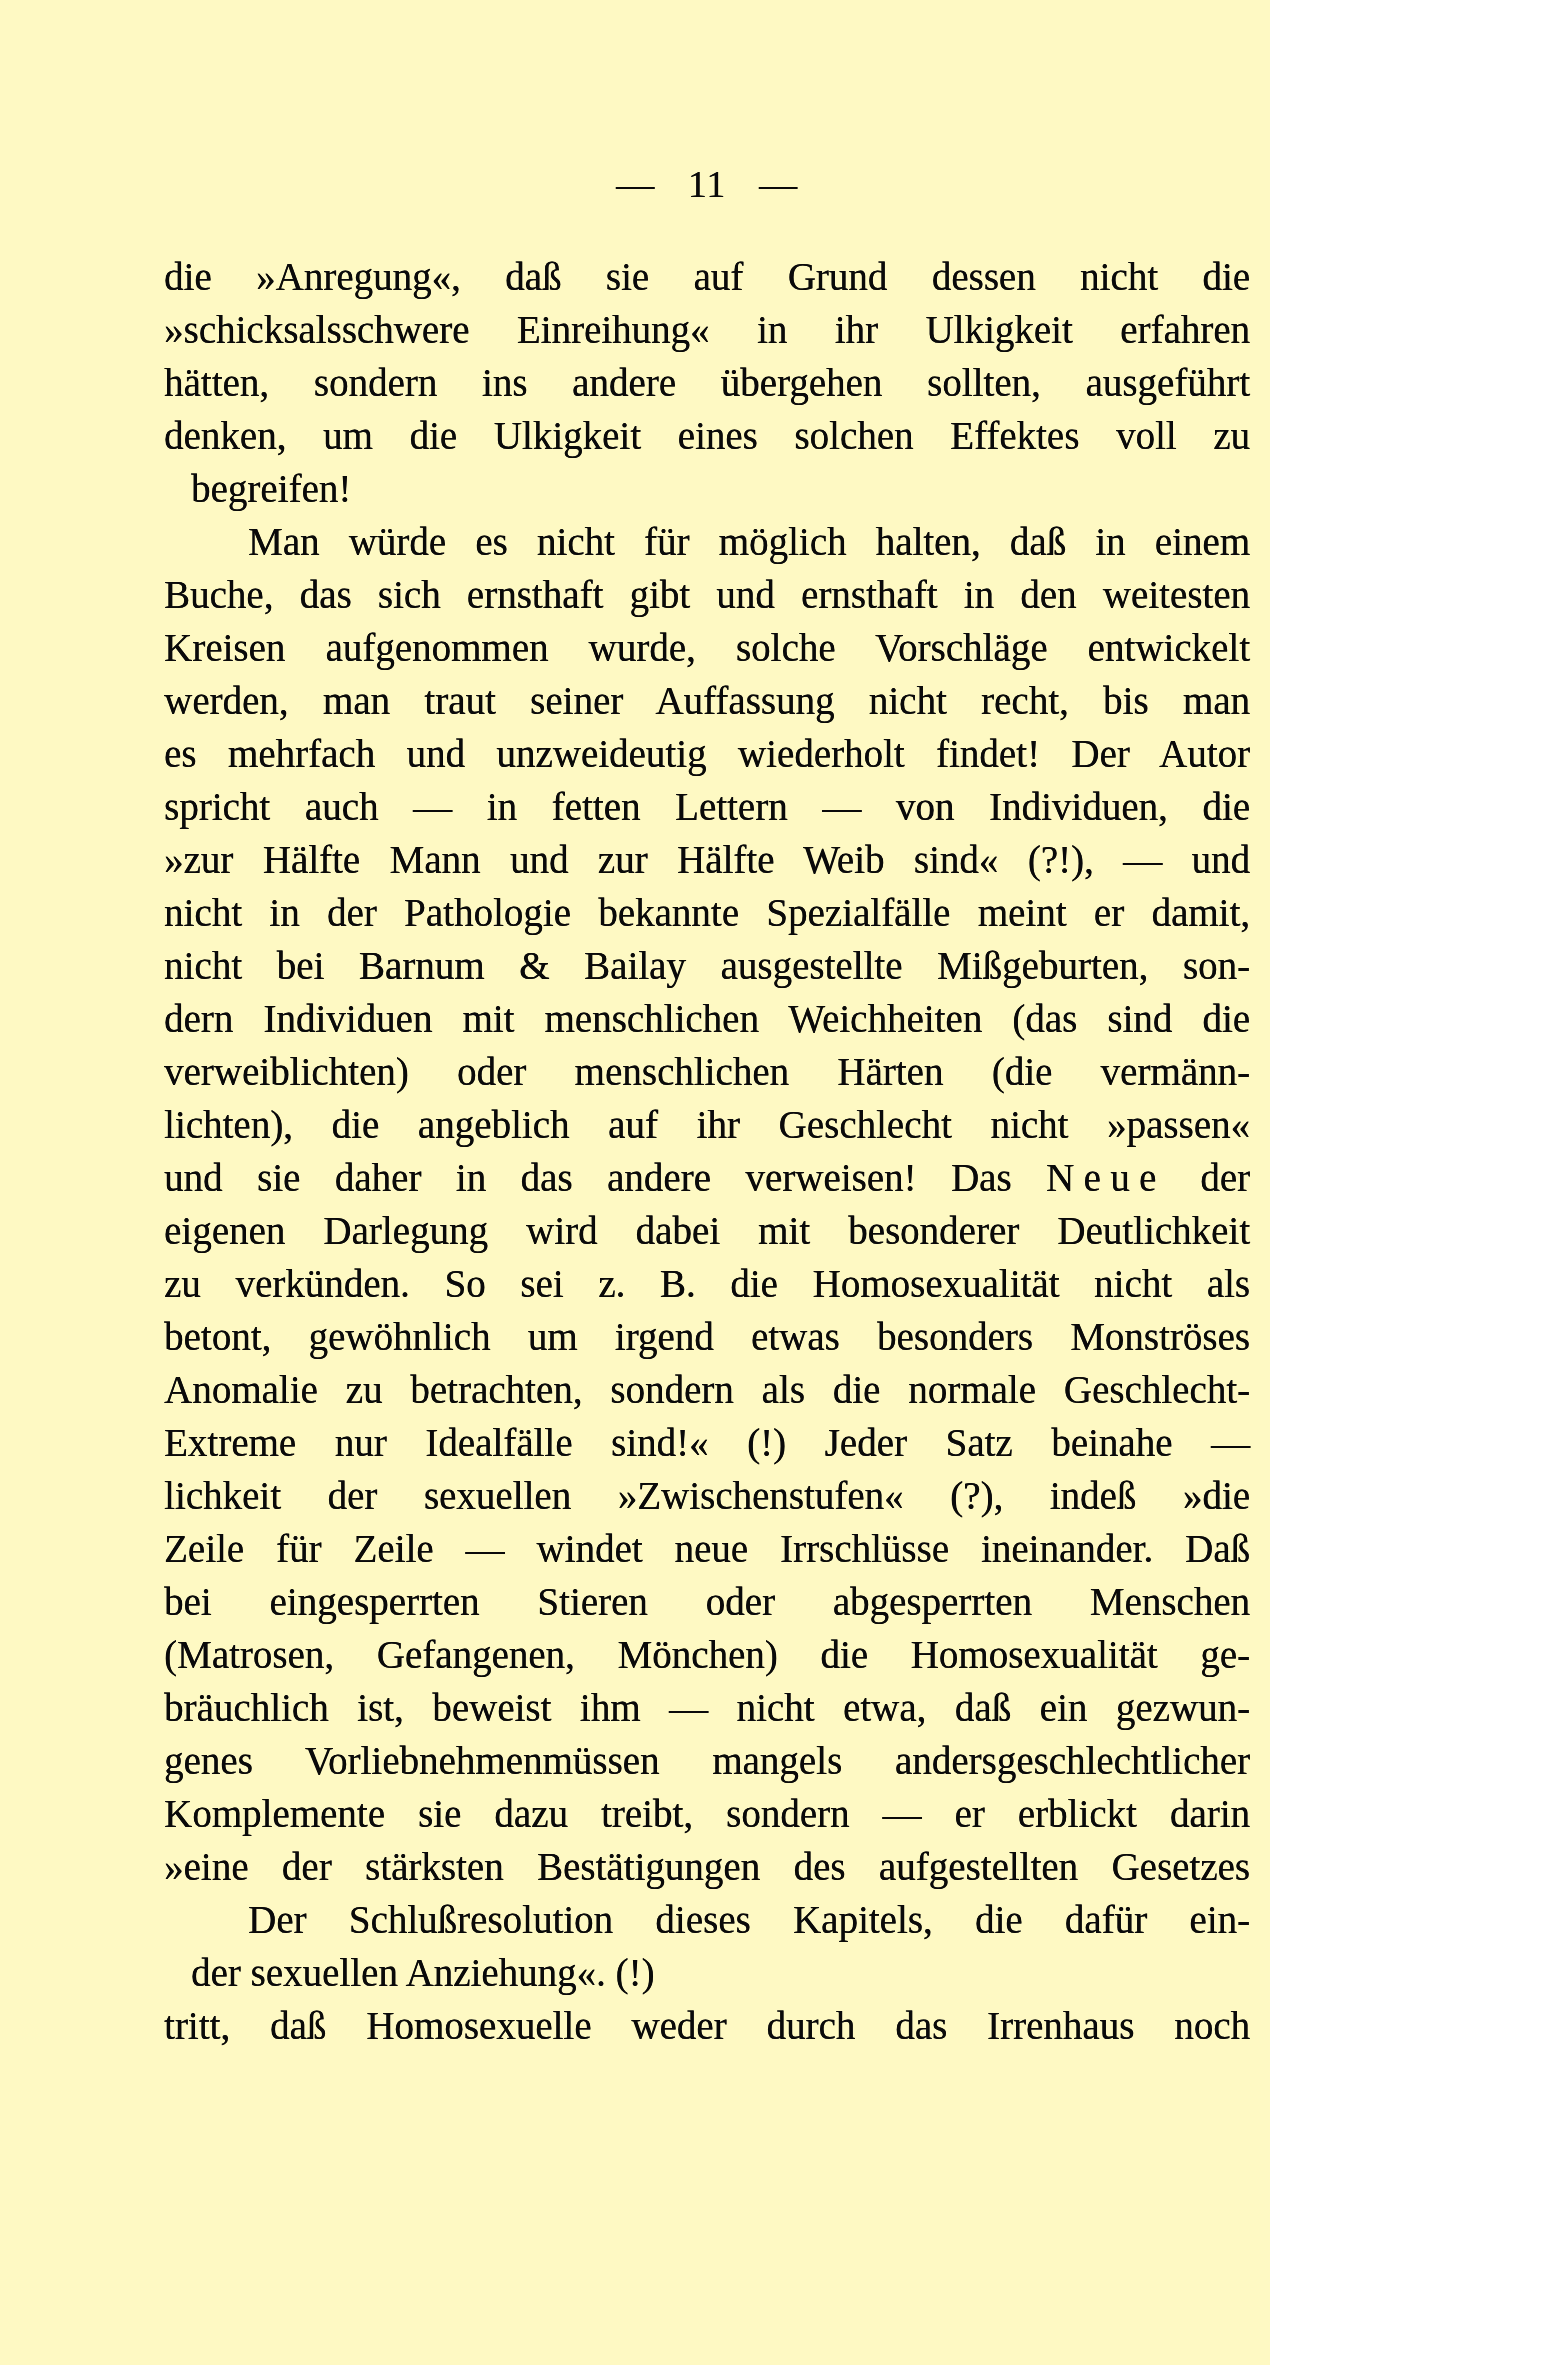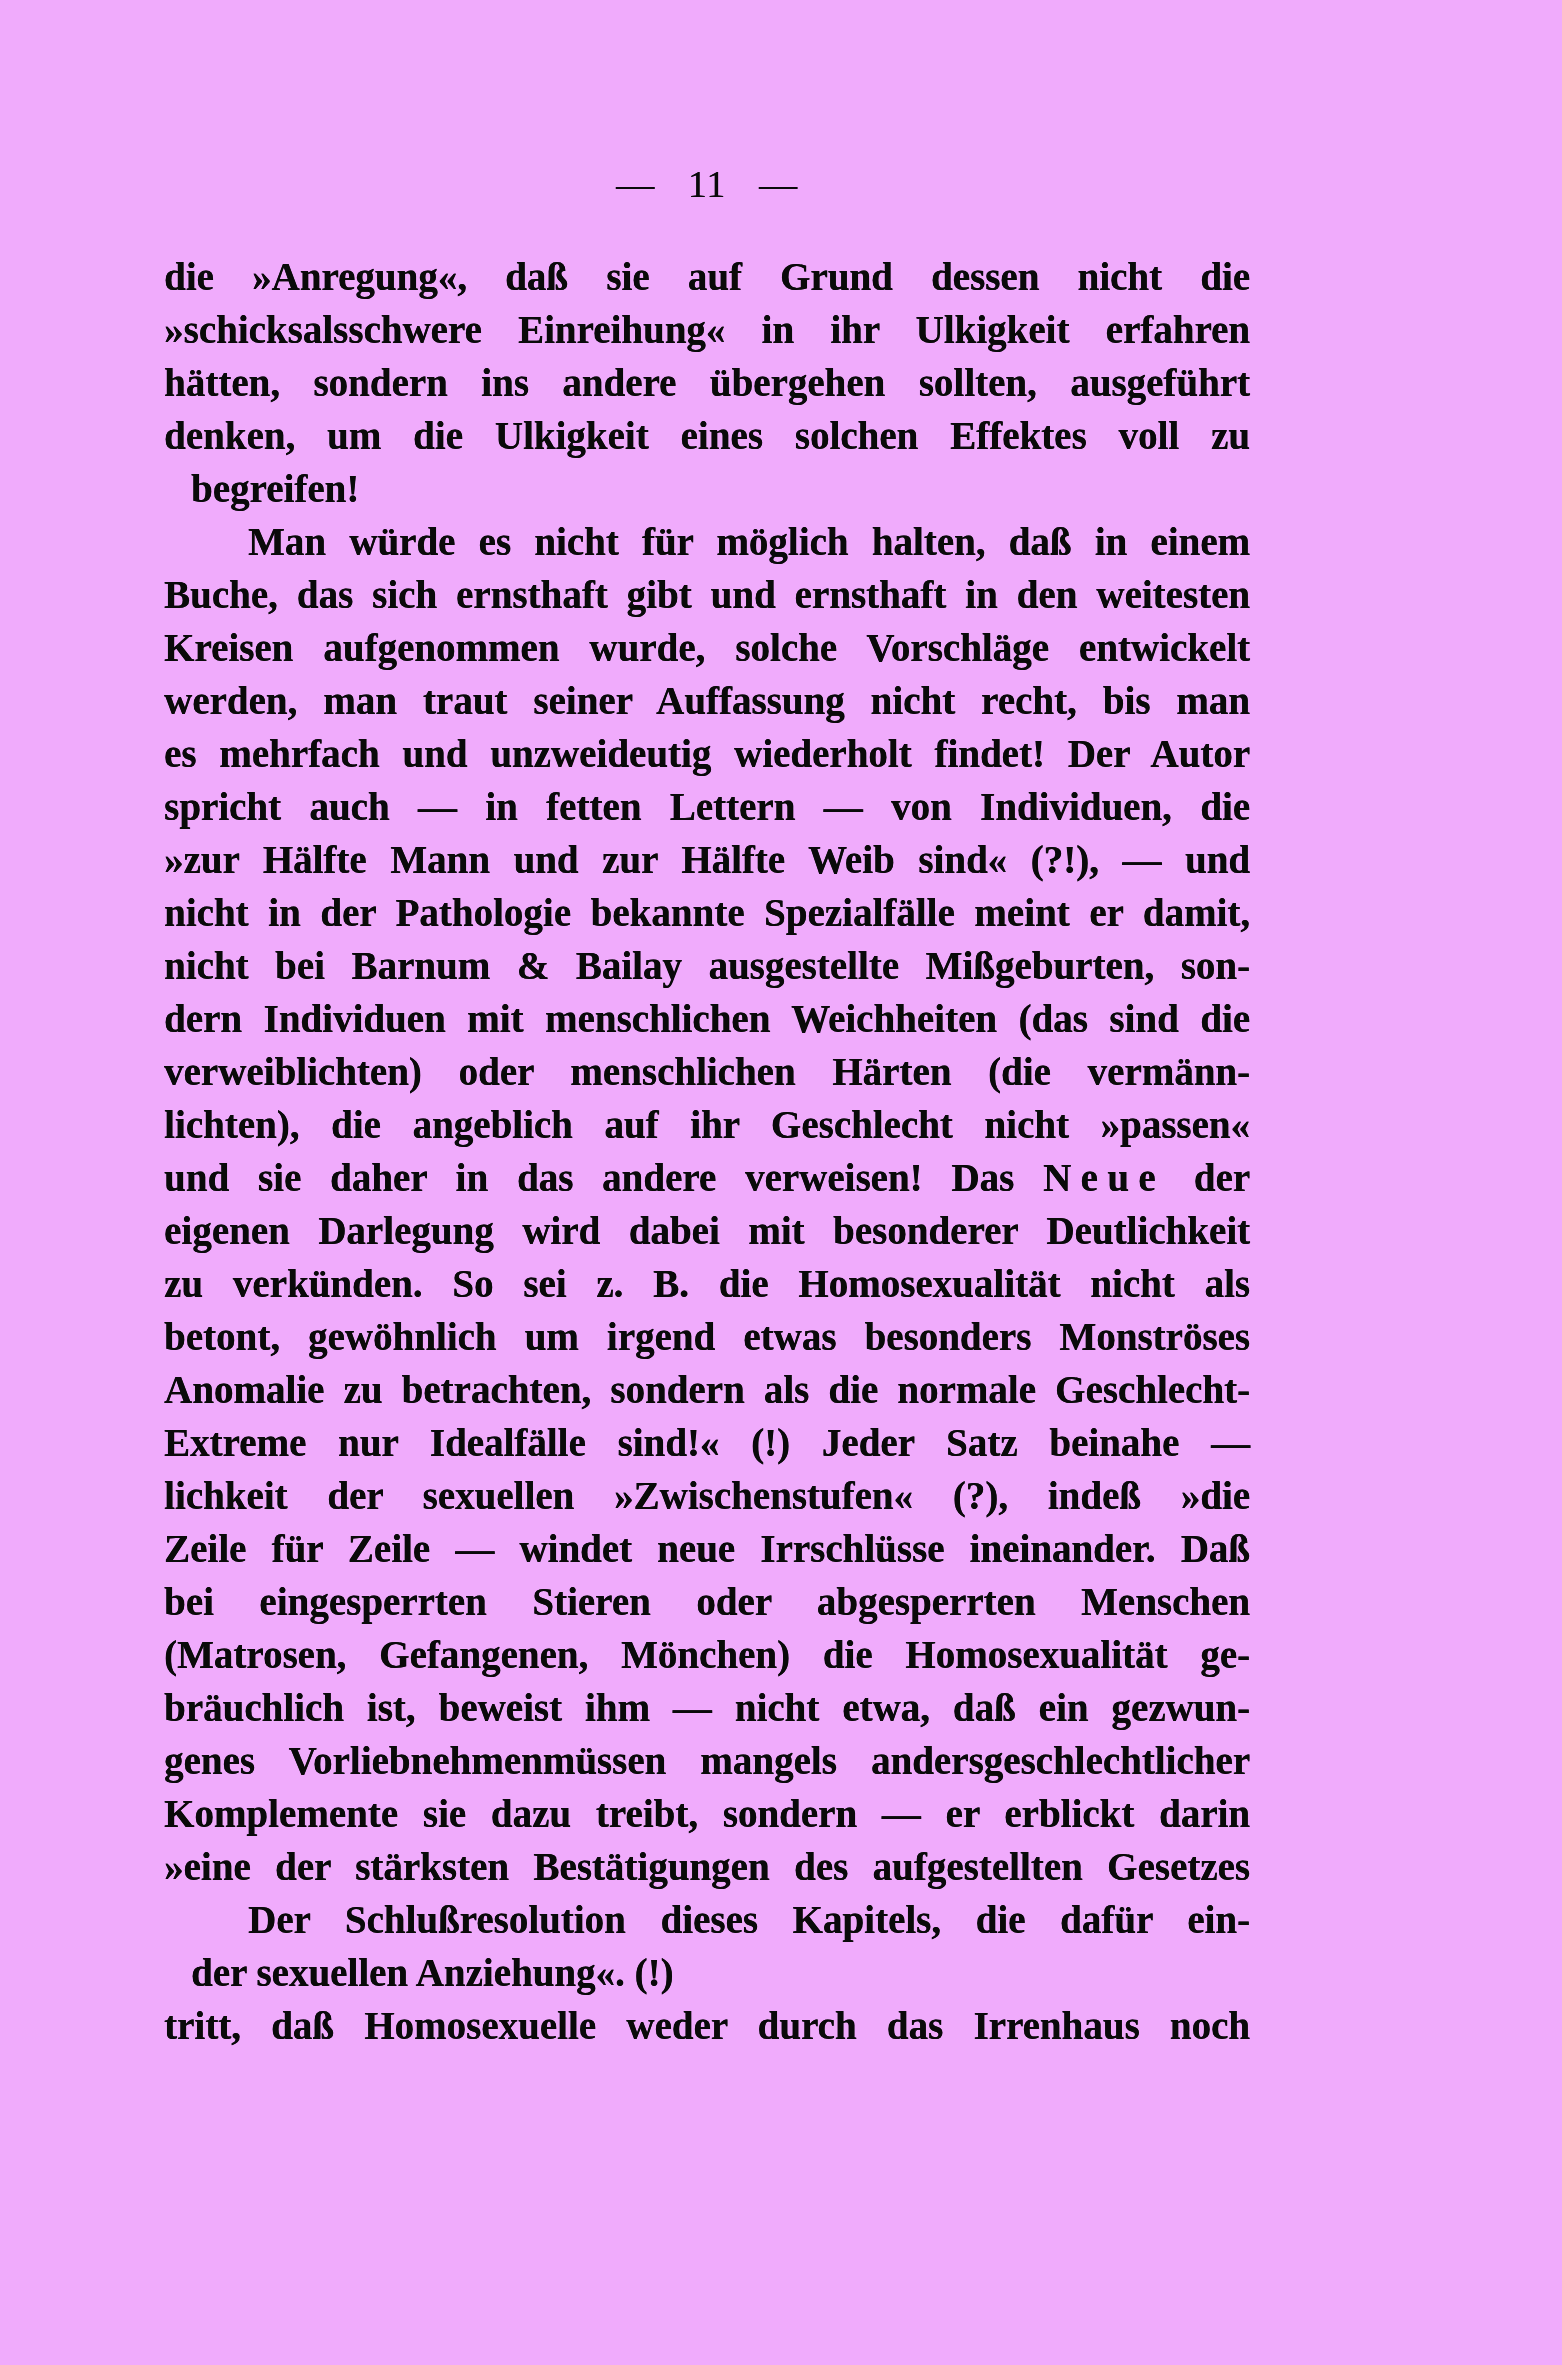--- a/index.html
+++ b/index.html
@@ -2,23 +2,23 @@
 <html style="font-size:14px"><head>
 <meta charset="utf-8">
 <style>
   html, body {
     margin: 0;
     padding: 0;
     background: #ffffff;
   }
   .sheet {
     position: relative;
-    width: 1562px;
+    width: 1270px;
     height: 2366px;
-    background: #f0abfc;
+    background: #fef9c3;
     overflow: hidden;
     font-family: "Liberation Serif", "DejaVu Serif", serif;
     color: #0a0a0a;
   }
   .pagenum {
     position: absolute;
     top: 164px;
     left: 164px;
     width: 1086px;
     text-align: center;
@@ -34,21 +34,20 @@
     left: 164px;
     width: 1086px;
     font-size: 39px;
     line-height: 53px;
     text-shadow: 0.3px 0 currentColor;
   }
   .line {
     text-align: justify;
     text-align-last: justify;
     text-justify: inter-word;
-    font-weight: bold;
   }
   .line.last {
     text-align-last: left;
     margin-left: 27px;
   }
   .line.indent {
     text-indent: 84px;
   }
   .sperr {
     letter-spacing: 0.24em;

